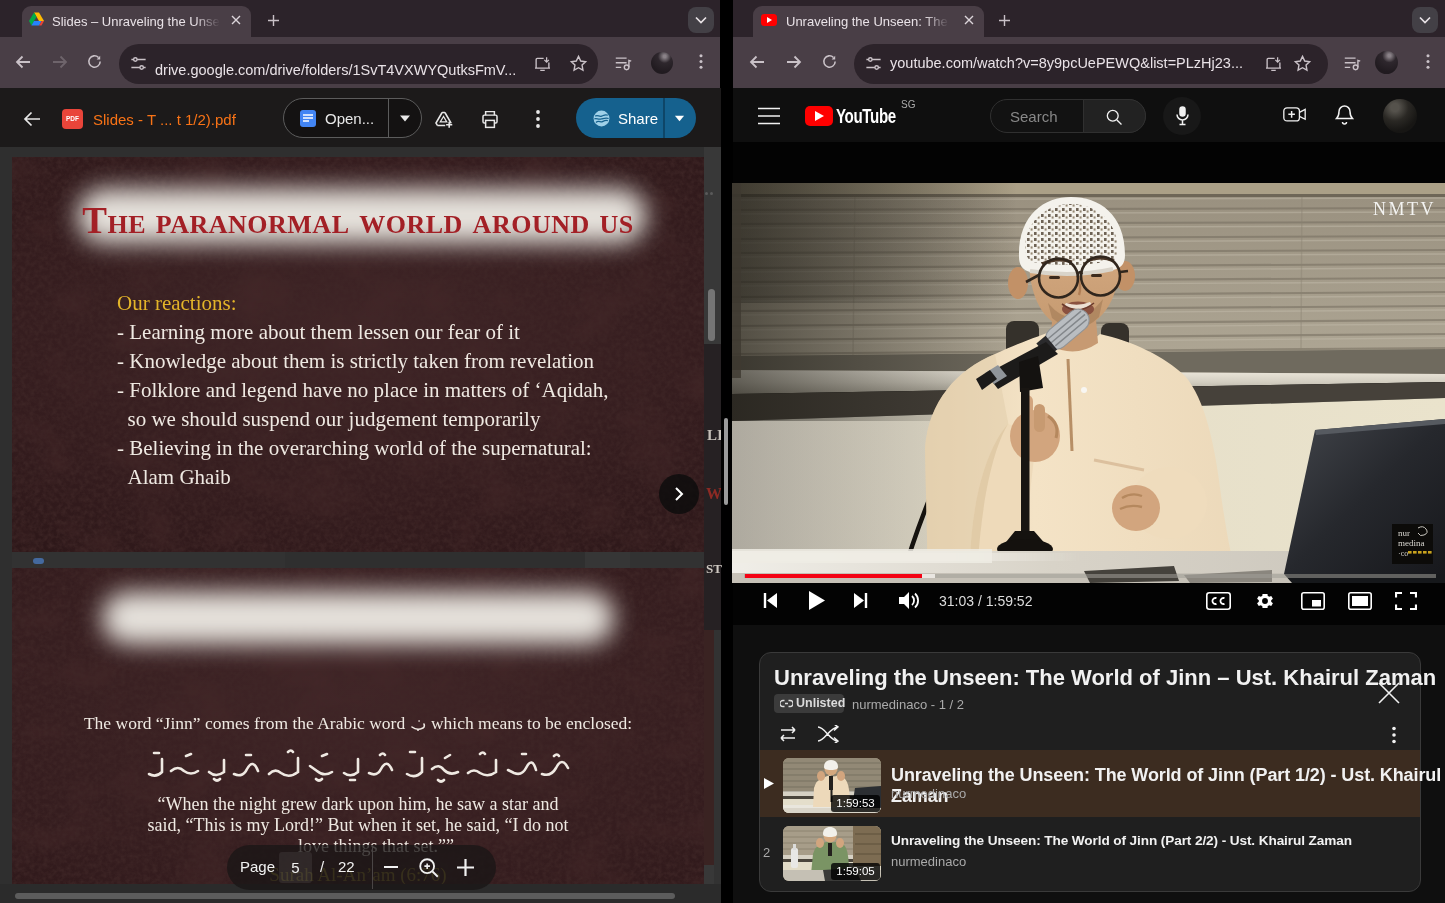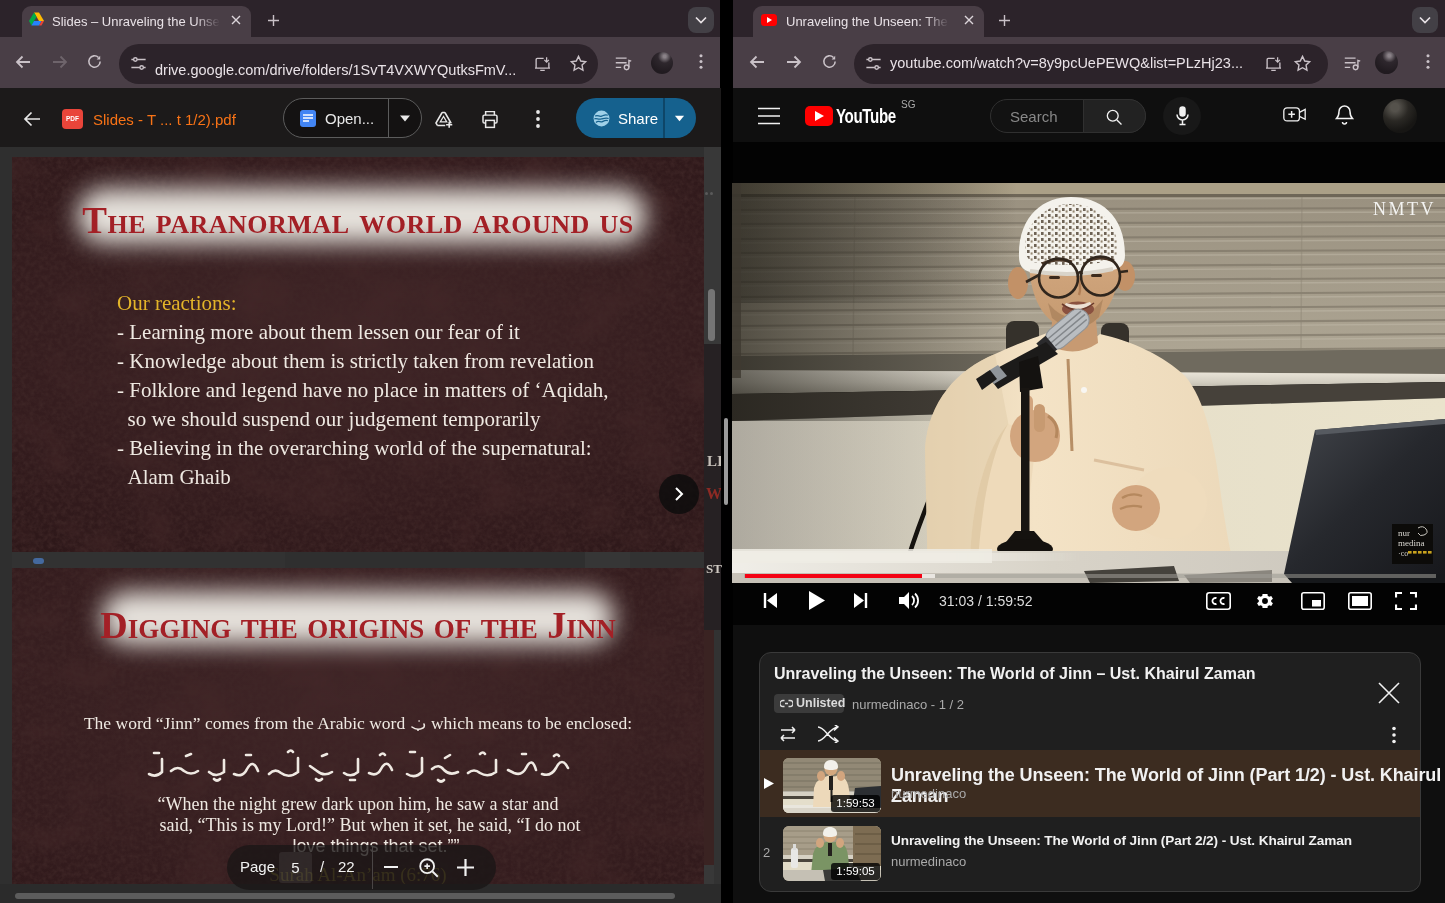--- a/index.html
+++ b/index.html
@@ -158,21 +158,20 @@
           <feColorMatrix type="matrix" values="0 0 0 0 0.05  0 0 0 0 0.02  0 0 0 0 0.02  1.6 0 0 0 -0.55"></feColorMatrix>
         </filter>
       <filter id="bl2">
           <feTurbulence type="fractalNoise" baseFrequency="0.018 0.025" numOctaves="4" seed="9"></feTurbulence>
           <feColorMatrix type="matrix" values="0 0 0 0 0.07  0 0 0 0 0.025  0 0 0 0 0.025  1.1 0 0 0 -0.55"></feColorMatrix>
         </filter>
       <rect width="692" height="316" filter="url(#bl2)"></rect>
       <rect width="692" height="316" filter="url(#nz2)"></rect>
     </svg>
     <div class="abs" style="left:90px;top:24px;width:512px;height:52px;background:#e6e2dc;border-radius:26px;filter:blur(12px);"></div>
-    <div class="abs" style="left:0;top:37px;width:692px;color:#a32026;font-family:'Liberation Serif',serif;font-weight:bold;font-variant:small-caps;font-size:38px;line-height:40px;text-align:center;">Digging the origins of the Jinn</div>
     <div class="abs" style="left:0;top:145px;width:692px;text-align:center;font-family:'Liberation Serif',serif;font-size:17.5px;color:#efe9e2;">The word “Jinn” comes from the Arabic word <svg width="17" height="13" viewBox="0 0 17 13" style="vertical-align:-2px">
           <path d="M2 9 q 5,4 11,1 q 2,-1 1,-4 M 9,3 l 0.2,0" stroke="#efe9e2" stroke-width="1.6" fill="none" stroke-linecap="round"></path>
           <circle cx="8" cy="12" r="1" fill="#efe9e2"></circle>
         </svg> which means to be enclosed:</div>
 
     <svg class="abs" style="left:128px;top:178px" width="436" height="40" viewBox="0 0 436 40" fill="none" stroke="#efe9e2" stroke-width="2.6" stroke-linecap="round">
       <path d="M 428,22 q -6,-12 -12,0 q -5,9 -14,6 M 414,10 q 3,-3 5,0"></path>
       <path d="M 396,24 q -4,-14 -10,-2 q -4,8 -12,5 l -6,-3 M 382,8 l 4,0"></path>
       <path d="M 356,14 v 12 q -8,6 -16,1 q -6,-5 -12,0 M 340,8 q 3,-3 5,0"></path>
       <path d="M 318,26 q -8,4 -14,-2 q -5,-7 -12,-1 M 305,12 l 5,-3 M 298,34 q 3,3 6,0"></path>
@@ -180,33 +179,33 @@
       <path d="M 252,24 q -5,-12 -11,-1 q -4,8 -12,4 M 240,9 q 3,-3 5,0"></path>
       <path d="M 218,13 v 13 q -7,6 -14,1 M 210,34 l 5,0"></path>
       <path d="M 192,26 q -8,5 -15,-1 l -7,-5 M 182,10 l 5,-2 M 176,33 q 3,3 6,0"></path>
       <path d="M 158,12 v 14 q -9,7 -17,1 q -6,-5 -12,1 M 148,6 q 3,-3 5,0"></path>
       <path d="M 118,25 q -5,-13 -11,-2 q -4,9 -13,5 M 106,9 l 5,0"></path>
       <path d="M 84,14 v 12 q -8,6 -15,0 M 74,33 q 3,3 6,0"></path>
       <path d="M 58,25 q -7,5 -14,0 q -6,-6 -13,0 M 46,10 l 5,-2"></path>
       <path d="M 22,13 v 13 q -6,6 -13,2 M 14,7 l 5,0"></path>
     </svg>
     <div class="abs" style="left:0;top:226px;width:692px;text-align:center;font-family:'Liberation Serif',serif;font-size:18px;color:#efe9e2;">“When the night grew dark upon him, he saw a star and</div>
-    <div class="abs" style="left:12px;top:247px;width:692px;text-align:center;font-family:'Liberation Serif',serif;font-size:18px;color:#efe9e2;">said, “This is my Lord!” But when it set, he said, “I do not</div>
-    <div class="abs" style="left:0;top:268px;width:692px;text-align:center;font-family:Liberation Sans, sans-serif;font-size:18px;color:#efe9e2;padding-left:36px;">love things that set.””</div>
+    <div class="abs" style="left:0;top:247px;width:692px;text-align:center;font-family:'Liberation Serif',serif;font-size:18px;color:#efe9e2;">said, “This is my Lord!” But when it set, he said, “I do not</div>
+    <div class="abs" style="left:0;top:268px;width:692px;text-align:center;font-family:Liberation Serif, serif;font-size:18px;color:#efe9e2;padding-left:36px;">love things that set.””</div>
     <div class="abs" style="left:0;top:296px;width:692px;text-align:center;font-family:'Liberation Serif',serif;font-size:19px;color:#9c8930;">Surah Al-An’am (6:76)</div>
   </div>
 
   <div class="abs" style="left:704px;top:147px;width:17px;height:737px;background:#383838;"></div>
   <div class="abs" style="left:704px;top:344px;width:17px;height:286px;background:#262123;"></div>
   <div class="abs" style="left:704px;top:630px;width:10px;height:235px;background:#3a2322;"></div>
   <div class="abs" style="left:714px;top:630px;width:7px;height:254px;background:#323232;"></div>
   <div class="abs" style="left:708px;top:289px;width:7px;height:52px;background:#757575;border-radius:4px;"></div>
   <div class="abs" style="left:705px;top:192px;width:3px;height:3px;border-radius:50%;background:#5a5a5a;"></div>
   <div class="abs" style="left:710px;top:192px;width:3px;height:3px;border-radius:50%;background:#5a5a5a;"></div>
-  <div class="abs" style="left:707px;top:453px;color:#c5bfb8;font-family:'Liberation Serif',serif;font-size:15px;font-weight:bold;width:14px;overflow:hidden;">LI</div>
+  <div class="abs" style="left:707px;top:427px;color:#c5bfb8;font-family:'Liberation Serif',serif;font-size:15px;font-weight:bold;width:14px;overflow:hidden;">LI</div>
   <div class="abs" style="left:706px;top:485px;color:#8e2a24;font-family:'Liberation Serif',serif;font-size:16px;font-weight:bold;width:15px;overflow:hidden;">W</div>
   <div class="abs" style="left:706px;top:561px;color:#cfc9c2;font-family:'Liberation Serif',serif;font-size:13px;font-weight:bold;width:17px;overflow:hidden;">ST</div>
 
   <div class="abs" style="left:659px;top:474px;width:40px;height:40px;border-radius:50%;background:rgba(12,12,12,0.82);"></div>
   <svg class="abs" style="left:673px;top:486px" width="12" height="16" viewBox="0 0 12 16">
       <path d="M3 2 L9 8 L3 14" stroke="#fff" stroke-width="2" fill="none"></path>
     </svg>
 
   <div class="abs" style="left:0;top:884px;width:721px;height:19px;background:#2b2b2b;"></div>
   <div class="abs" style="left:15px;top:893px;width:660px;height:6px;background:#5c5c5c;border-radius:3px;"></div>
@@ -546,21 +545,21 @@
     </svg>
   <svg class="abs" style="left:625px;top:592px" width="24" height="18" viewBox="0 0 24 18">
       <rect x="0.8" y="0.8" width="22.4" height="16.4" rx="2" fill="none" stroke="#fff" stroke-width="1.6"></rect>
       <rect x="4" y="4" width="16" height="10" fill="#fff"></rect>
     </svg>
   <svg class="abs" style="left:672px;top:592px" width="22" height="18" viewBox="0 0 22 18">
       <path d="M1 5.5 V1 H7 M15 1 H21 V5.5 M21 12.5 V17 H15 M7 17 H1 V12.5" stroke="#fff" stroke-width="2.2" fill="none"></path>
     </svg>
 
   <div class="abs" style="left:36px;top:652px;width:662px;height:240px;background:#1f1f1f;border:1px solid #3a3a3a;border-radius:12px;"></div>
-  <div class="abs" style="left:51px;top:665px;color:#f1f1f1;font-size:16px;font-weight:bold;">Unraveling the Unseen: The World of Jinn – Ust. Khairul Zaman</div>
+  <div class="abs" style="left:51px;top:665px;color:#f1f1f1;font-size:22px;font-weight:bold;">Unraveling the Unseen: The World of Jinn – Ust. Khairul Zaman</div>
   <svg class="abs" style="left:654px;top:681px" width="24" height="24" viewBox="0 0 24 24">
       <path d="M2 2 L22 22 M22 2 L2 22" stroke="#f1f1f1" stroke-width="1.6"></path>
     </svg>
   <div class="abs" style="left:51px;top:694px;width:70px;height:19px;background:#3b3b3b;border-radius:4px;"></div>
   <svg class="abs" style="left:57px;top:699px" width="13" height="9" viewBox="0 0 13 9" fill="none" stroke="#dcdcdc" stroke-width="1.3">
       <path d="M5 4.5 H8 M4.5 1.5 H3 a3 3 0 0 0 0 6 h1.5 M8.5 1.5 H10 a3 3 0 0 1 0 6 H8.5"></path>
     </svg>
   <div class="abs" style="left:73px;top:696px;color:#dcdcdc;font-size:12.5px;font-weight:bold;">Unlisted</div>
   <div class="abs" style="left:129px;top:697px;color:#aaa;font-size:13px;">nurmedinaco - 1 / 2</div>
   <svg class="abs" style="left:54px;top:725px" width="22" height="18" viewBox="0 0 22 18" fill="none" stroke="#f1f1f1" stroke-width="1.5">

